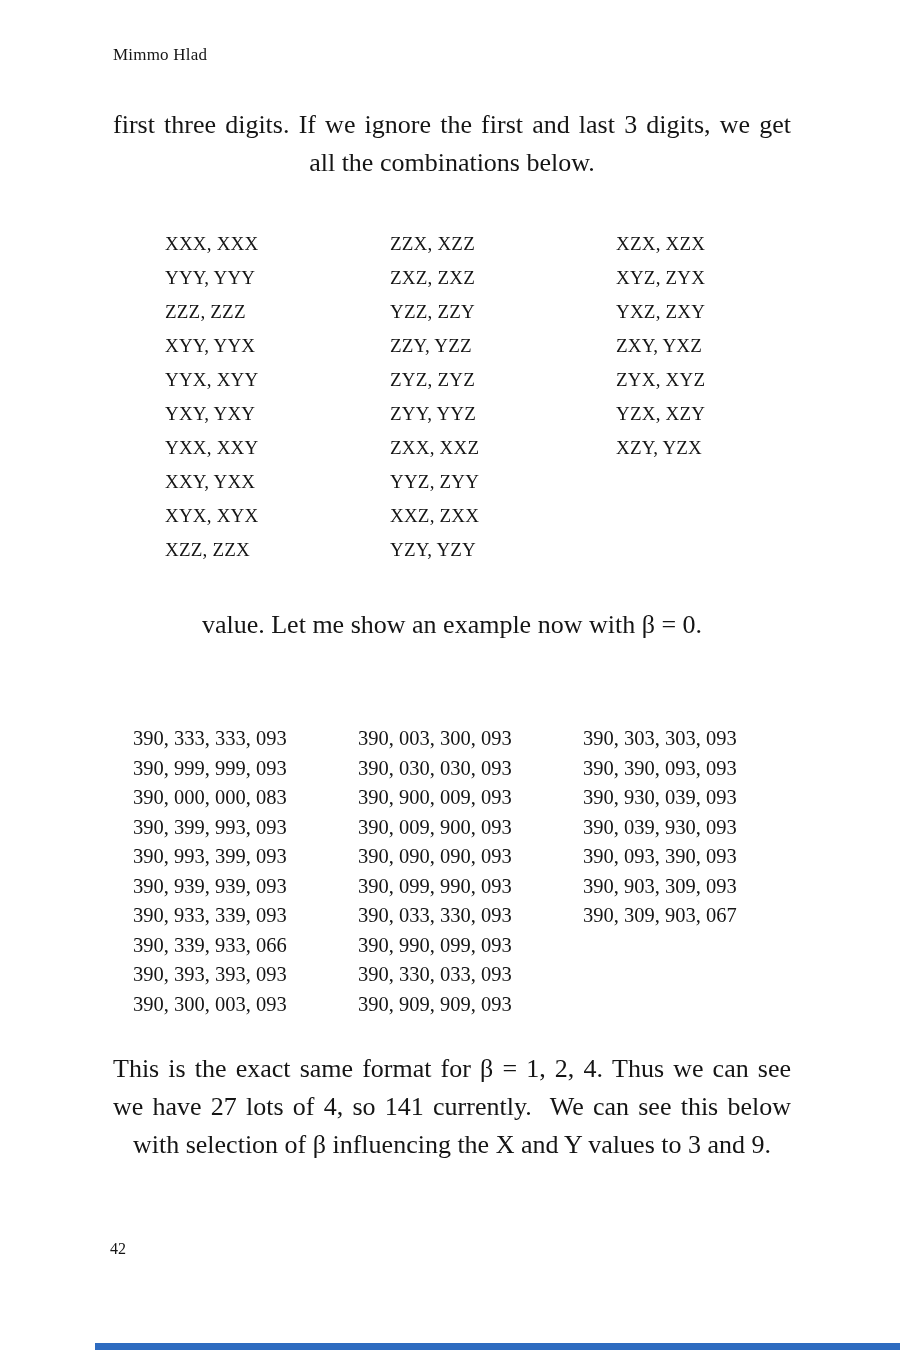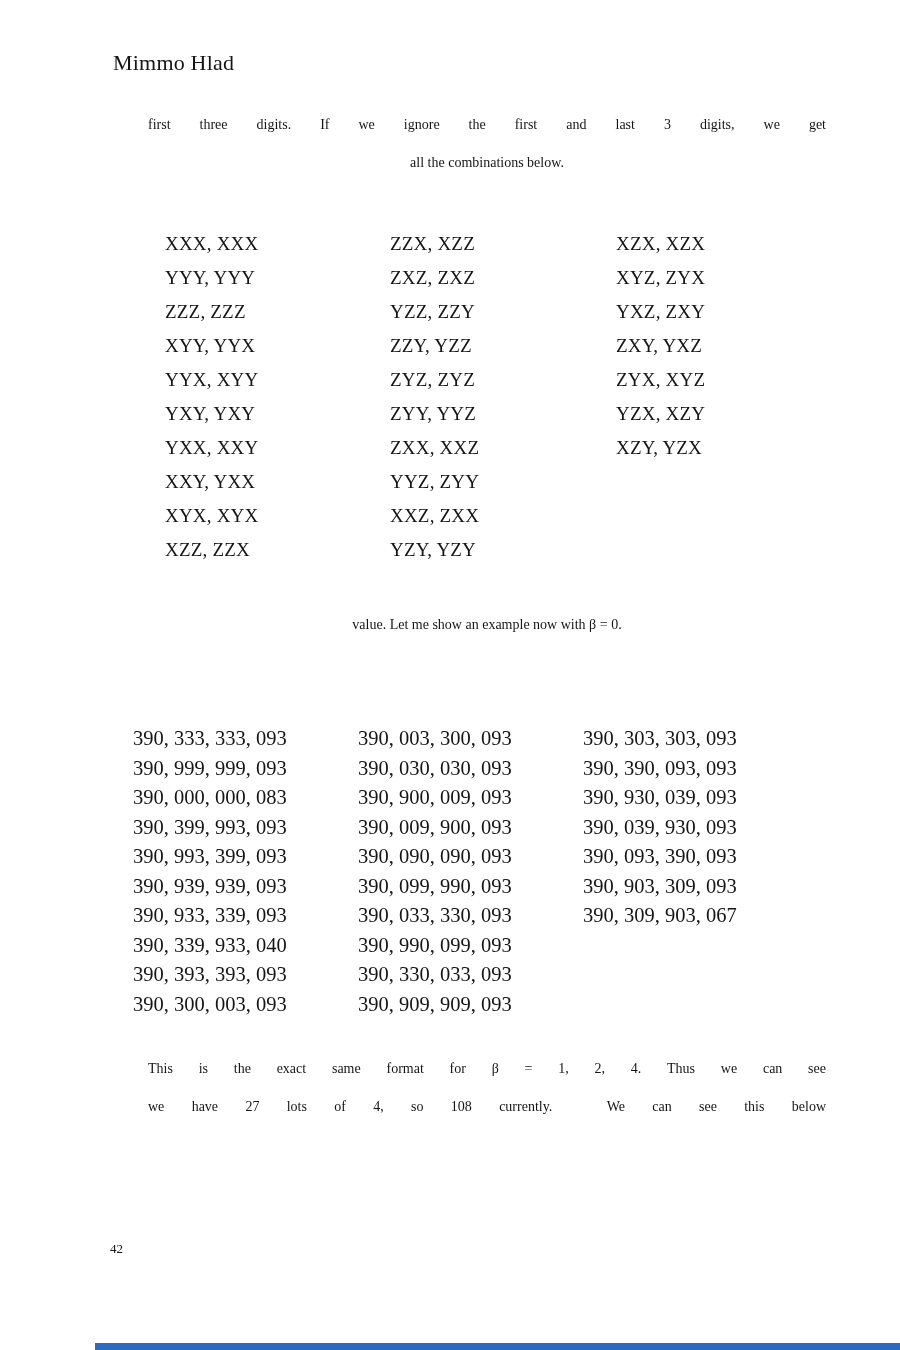--- a/index.html
+++ b/index.html
@@ -8,32 +8,31 @@
     width: 900px;
     height: 1350px;
     background: #ffffff;
     font-family: "Liberation Serif", "DejaVu Serif", serif;
     color: #151515;
     overflow: hidden;
   }
   .runhead {
     position: absolute;
     left: 113px;
-    top: 52px;
-    font-size: 22px;
+    top: 44px;
+    font-size: 17px;
     line-height: 22px;
     letter-spacing: 0.2px;
   }
   .para {
     position: absolute;
     left: 113px;
     width: 678px;
-    font-size: 14px;
+    font-size: 26px;
     line-height: 38px;
-    margin-left: 35px;
   }
   .para > div { white-space: pre-wrap; }
   .para > .jline { text-align: justify; text-align-last: justify; }
   .para > .lline { text-align: center; }
   #para-intro   { top: 106px; }
   #para-note    { top: 606px; }
   #para-closing { top: 1050px; }
 
   .lettercol {
     position: absolute;
@@ -56,21 +55,21 @@
     margin-left: 8px;
   }
   #num-col-1 { left: 125px; }
   #num-col-2 { left: 350px; }
   #num-col-3 { left: 575px; }
 
   .pagenum {
     position: absolute;
     left: 110px;
     top: 1238px;
-    font-size: 13px;
+    font-size: 16px;
     line-height: 22px;
   }
   .accentbar {
     position: absolute;
     left: 95px;
     right: 0;
     bottom: 0;
     height: 7px;
   }
 </style>
@@ -128,21 +127,21 @@
 
   <div>
     <div class="numcol" id="num-col-1">
         <div>390, 333, 333, 093</div>
         <div>390, 999, 999, 093</div>
         <div>390, 000, 000, 083</div>
         <div>390, 399, 993, 093</div>
         <div>390, 993, 399, 093</div>
         <div>390, 939, 939, 093</div>
         <div>390, 933, 339, 093</div>
-        <div>390, 339, 933, 040</div>
+        <div>390, 339, 933, 066</div>
         <div>390, 393, 393, 093</div>
         <div>390, 300, 003, 093</div>
       </div>
     <div class="numcol" id="num-col-2">
         <div>390, 003, 300, 093</div>
         <div>390, 030, 030, 093</div>
         <div>390, 900, 009, 093</div>
         <div>390, 009, 900, 093</div>
         <div>390, 090, 090, 093</div>
         <div>390, 099, 990, 093</div>
@@ -157,20 +156,21 @@
         <div>390, 930, 039, 093</div>
         <div>390, 039, 930, 093</div>
         <div>390, 093, 390, 093</div>
         <div>390, 903, 309, 093</div>
         <div>390, 309, 903, 067</div>
       </div>
   </div>
 
   <div class="para" id="para-closing">
       <div class="jline">This is the exact same format for β = 1, 2, 4. Thus we can see</div>
-      <div class="jline">we have 27 lots of 4, so 108 currently.  We can see this below</div>
+      <div class="jline">we have 27 lots of 4, so 141 currently.  We can see this below</div>
+      <div class="lline">with selection of β influencing the X and Y values to 3 and 9.</div>
     </div>
 
   <div class="pagenum">42</div>
 
   <div class="accentbar" style="background-color: rgb(45, 107, 192);"></div>
 
 </div>
 
 </body></html>

